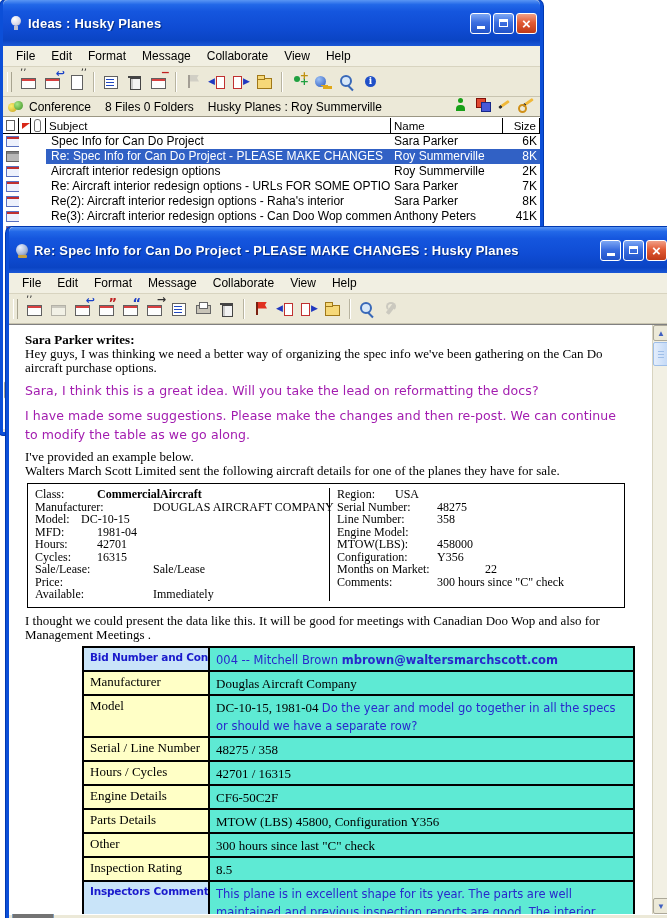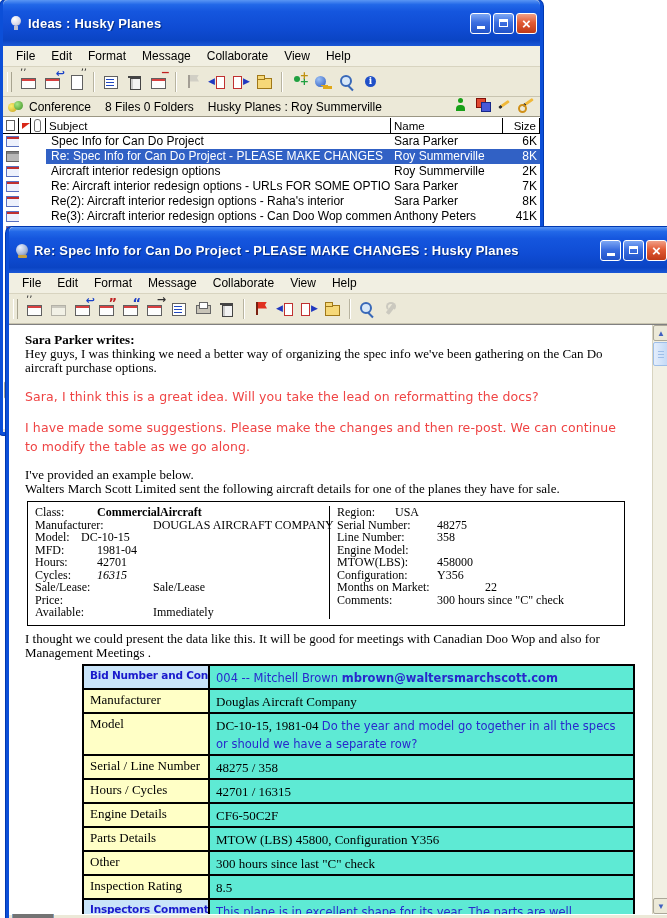--- a/index.html
+++ b/index.html
@@ -112,21 +112,21 @@
   .bg-hscroll{position:absolute;left:1px;top:381px;width:16px;height:16px;background:#ECE9D8;
     border:1px solid #ACA899;border-radius:2px;font-size:8px;color:#2038C0;display:flex;
     align-items:center;justify-content:center}
   .bg-partial-status{position:absolute;left:4px;top:402px;font-size:11px}
   
   #win-msg{left:6px;top:227px;width:661px;height:691px;z-index:5}
   .content{position:relative;background:#fff;height:589px;overflow:hidden;border-top:1px solid #808080}
   .bodytext{position:absolute;left:0;top:0;right:20px;bottom:0;padding:8px 8px 0 16px;overflow:hidden}
   .p-serif{font:13px/14px "Liberation Serif",serif;color:#000;margin:0;max-width:616px}
   .writer{font-weight:bold;font-size:13px}
-  .p-blue{font:12.5px/19px "DejaVu Sans",sans-serif;color:#ef4444;margin:12px 0;max-width:616px;letter-spacing:.1px}
+  .p-blue{font:12.5px/19px "DejaVu Sans",sans-serif;color:#a21caf;margin:6px 0;max-width:616px;letter-spacing:.1px}
   .p-blue.narrow{max-width:600px}
   .specbox{display:flex;border:1px solid #000;width:596px;margin:5px 0 6px 2px;
     font:12px/12.5px "Liberation Serif",serif;padding:4px 0 6px 0}
   .speccol{width:302px;box-sizing:border-box;padding:0 0 0 7px}
   .speccol.l{border-right:1px solid #000}
   .speccol.r{flex:1}
   .spl{position:relative;height:12.5px;white-space:nowrap}
   .spv{position:absolute;top:0}
   #spec-table{border-collapse:collapse;margin:4px 0 0 57px;width:553px;table-layout:fixed}
   #spec-table td{border:2px solid #000;padding:2px 6px;vertical-align:top}
@@ -408,21 +408,21 @@
       <p class="p-blue narrow">I have made some suggestions. Please make the changes and then re-post. We can continue to modify the table as we go along.</p>
       <p class="p-serif">I've provided an example below.</p>
       <p class="p-serif">Walters March Scott Limited sent the following aircraft details for one of the planes they have for sale.</p>
       <div class="specbox">
         <div class="speccol l">
             <div class="spl"><span>Class:</span><span class="spv" style="left: 62px; font-weight: bold;">CommercialAircraft</span></div>
             <div class="spl"><span>Manufacturer:</span><span class="spv" style="left: 118px;">DOUGLAS AIRCRAFT COMPANY</span></div>
             <div class="spl"><span>Model:</span><span class="spv" style="left: 46px;">DC-10-15</span></div>
             <div class="spl"><span>MFD:</span><span class="spv" style="left: 62px;">1981-04</span></div>
             <div class="spl"><span>Hours:</span><span class="spv" style="left: 62px;">42701</span></div>
-            <div class="spl"><span>Cycles:</span><span class="spv" style="left: 62px; font-style: italic;">16315</span></div>
+            <div class="spl"><span>Cycles:</span><span class="spv" style="left: 62px;">16315</span></div>
             <div class="spl"><span>Sale/Lease:</span><span class="spv" style="left: 118px;">Sale/Lease</span></div>
             <div class="spl"><span>Price:</span></div>
             <div class="spl"><span>Available:</span><span class="spv" style="left: 118px;">Immediately</span></div>
           </div>
         <div class="speccol r">
             <div class="spl"><span>Region:</span><span class="spv" style="left: 58px;">USA</span></div>
             <div class="spl"><span>Serial Number:</span><span class="spv" style="left: 100px;">48275</span></div>
             <div class="spl"><span>Line Number:</span><span class="spv" style="left: 100px;">358</span></div>
             <div class="spl"><span>Engine Model:</span></div>
             <div class="spl"><span>MTOW(LBS):</span><span class="spv" style="left: 100px;">458000</span></div>

